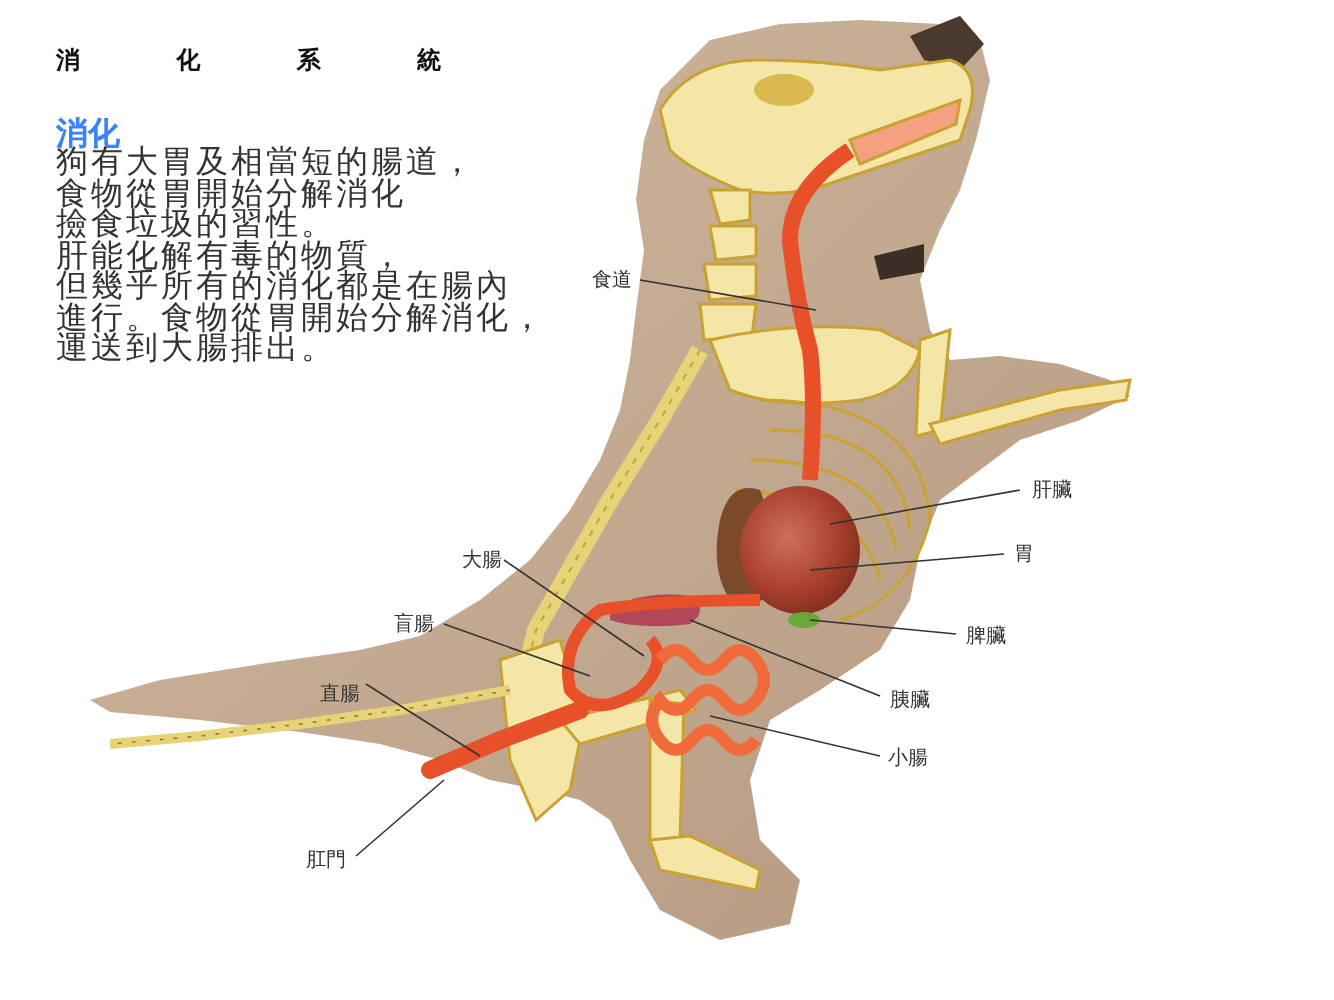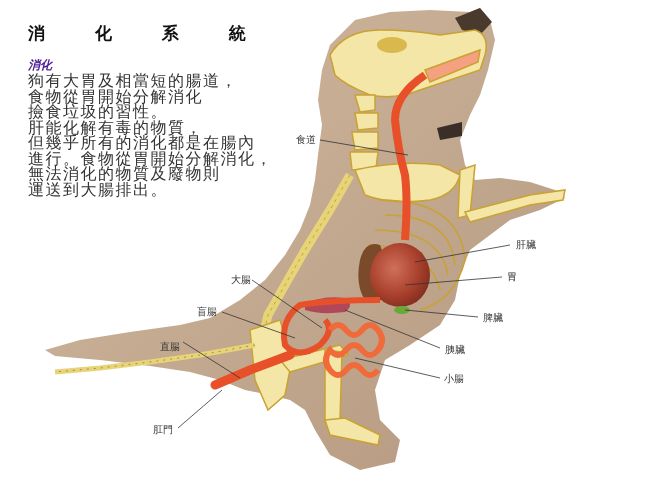--- a/index.html
+++ b/index.html
@@ -1,39 +1,38 @@
 <!DOCTYPE html>
 <html><head>
 <meta charset="utf-8">
 <style>
   html, body { margin: 0; padding: 0; background: #ffffff; }
   body { width: 667px; height: 500px; position: relative; overflow: hidden;
          font-family: "DejaVu Sans", sans-serif; color: #222; }
-  .title { position: absolute; left: 28px; top: 22px; font-size: 17px; font-weight: bold;
+  .title { position: absolute; left: 28px; top: 22px; font-size: 12px; font-weight: bold;
            letter-spacing: 22px; color: #111; }
-  .subtitle { position: absolute; left: 28px; top: 57px; font-size: 12px; font-weight: bold; color: #4c1d95; font-style: italic; }
+  .subtitle { position: absolute; left: 28px; top: 57px; font-size: 16px; font-weight: bold; color: #3b82f6; }
   .body-text { position: absolute; left: 28px; top: 73px; font-size: 16px; line-height: 15.5px;
                color: #333; letter-spacing: 1.5px; }
   .body-text div { white-space: nowrap; }
   svg.illus { position: absolute; left: 0; top: 0; }
   .label { position: absolute; font-size: 10px; color: #333; white-space: nowrap; }
 </style>
 </head>
 <body>
 
 <div class="title">消 化 系 統</div>
 <div class="subtitle">消化</div>
 <div class="body-text">
   <div>狗有大胃及相當短的腸道，</div>
   <div>食物從胃開始分解消化</div>
   <div>撿食垃圾的習性。</div>
   <div>肝能化解有毒的物質，</div>
   <div>但幾乎所有的消化都是在腸內</div>
   <div>進行。食物從胃開始分解消化，</div>
-  <div>無法消化的物質及廢物則</div>
   <div>運送到大腸排出。</div>
 </div>
 
 <svg class="illus" width="667" height="500" viewBox="0 0 667 500">
   <defs>
     <radialGradient id="stomachGrad" cx="0.4" cy="0.4" r="0.7">
       <stop offset="0" stop-color="#d0705a"></stop>
       <stop offset="0.6" stop-color="#a8402c"></stop>
       <stop offset="1" stop-color="#7a2a1c"></stop>
     </radialGradient>

